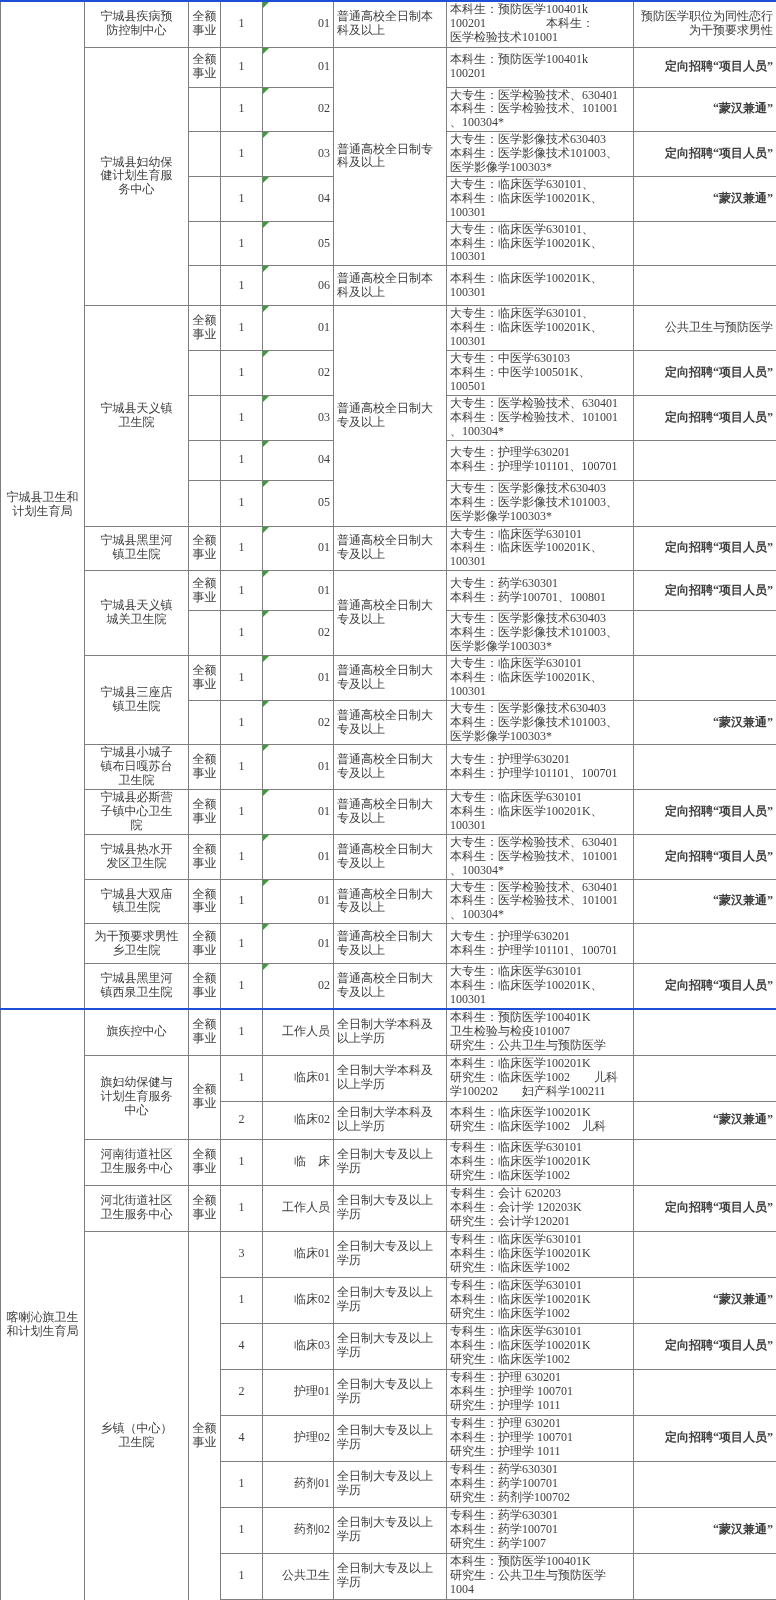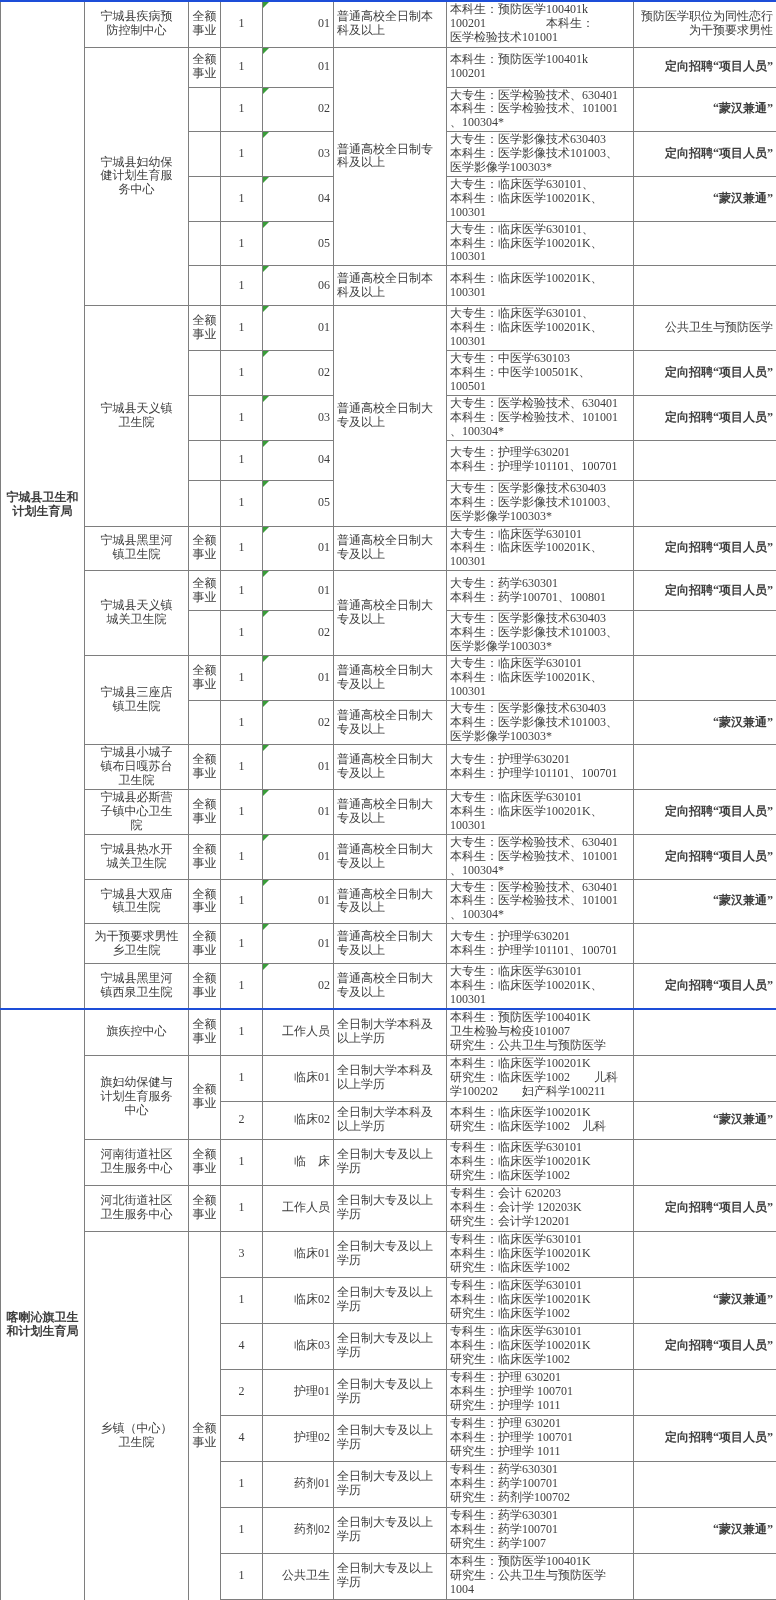--- a/index.html
+++ b/index.html
@@ -22,21 +22,21 @@
     color:#3d3d3d;
     padding:1px 3px;
     vertical-align:middle;
     position:relative;
     line-height:1.16;
   }
   .txt{white-space:pre-wrap;display:inline-block;text-align:inherit;}
   td.col-bureau{
     background:#f2f2f2;
     text-align:center;
-    font-weight:bold;
+    font-weight:normal;
     font-size:13px;
     color:#2b2b2b;
     line-height:1.55;
     margin-top:12px;
   }
   td.col-unit{text-align:center;line-height:1.4;}
   td.col-fund{text-align:center;line-height:1.35;padding:1px 1px;}
   td.col-count{text-align:center;}
   td.col-code{text-align:right;}
   td.col-edu{text-align:left;line-height:1.35;}
@@ -278,21 +278,21 @@
           <td class="col-code"><span class="txt">01</span><i class="tri"></i></td>
           <td class="col-edu"><span class="txt">普通高校全日制大
 专及以上</span></td>
           <td class="col-majors"><span class="txt">大专生：临床医学630101
 本科生：临床医学100201K、
 100301</span></td>
           <td class="col-remark bold"><span class="txt">定向招聘“项目人员”</span></td>
         </tr>
         <tr style="height: 43px;">
           <td class="col-unit"><span class="txt">宁城县热水开
-城关卫生院</span></td>
+发区卫生院</span></td>
           <td class="col-fund"><span class="txt">全额
 事业</span></td>
           <td class="col-count"><span class="txt">1</span></td>
           <td class="col-code"><span class="txt">01</span><i class="tri"></i></td>
           <td class="col-edu"><span class="txt">普通高校全日制大
 专及以上</span></td>
           <td class="col-majors"><span class="txt">大专生：医学检验技术、630401
 本科生：医学检验技术、101001
 、100304*</span></td>
           <td class="col-remark bold"><span class="txt">定向招聘“项目人员”</span></td>

